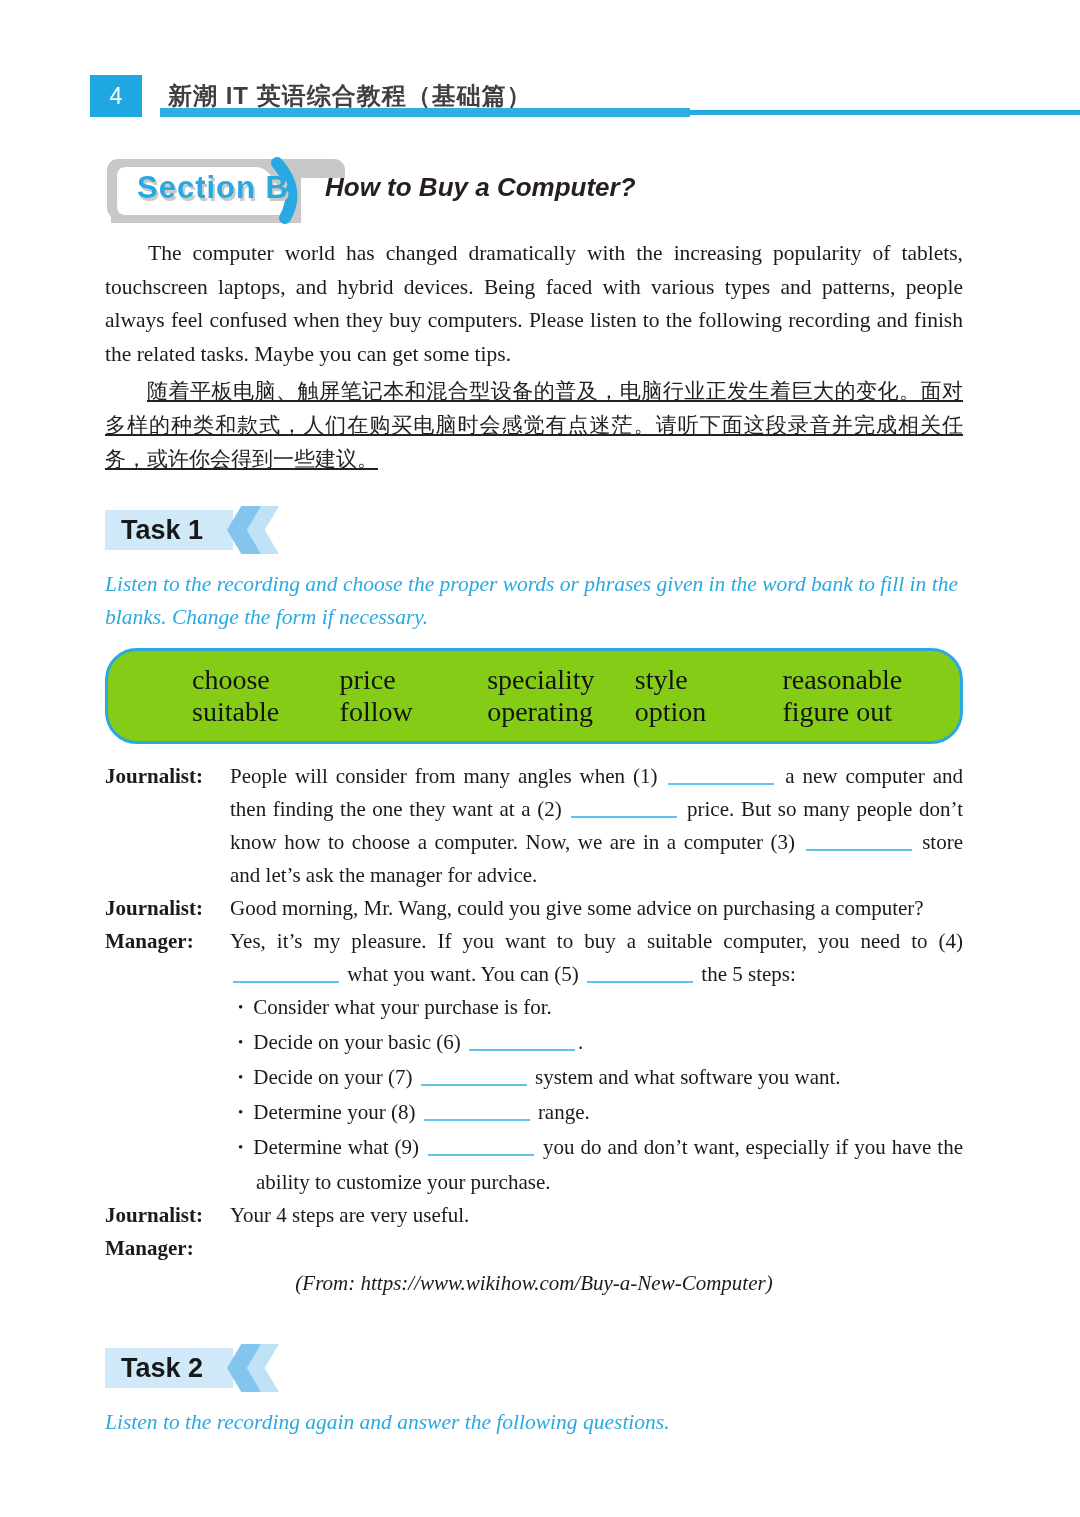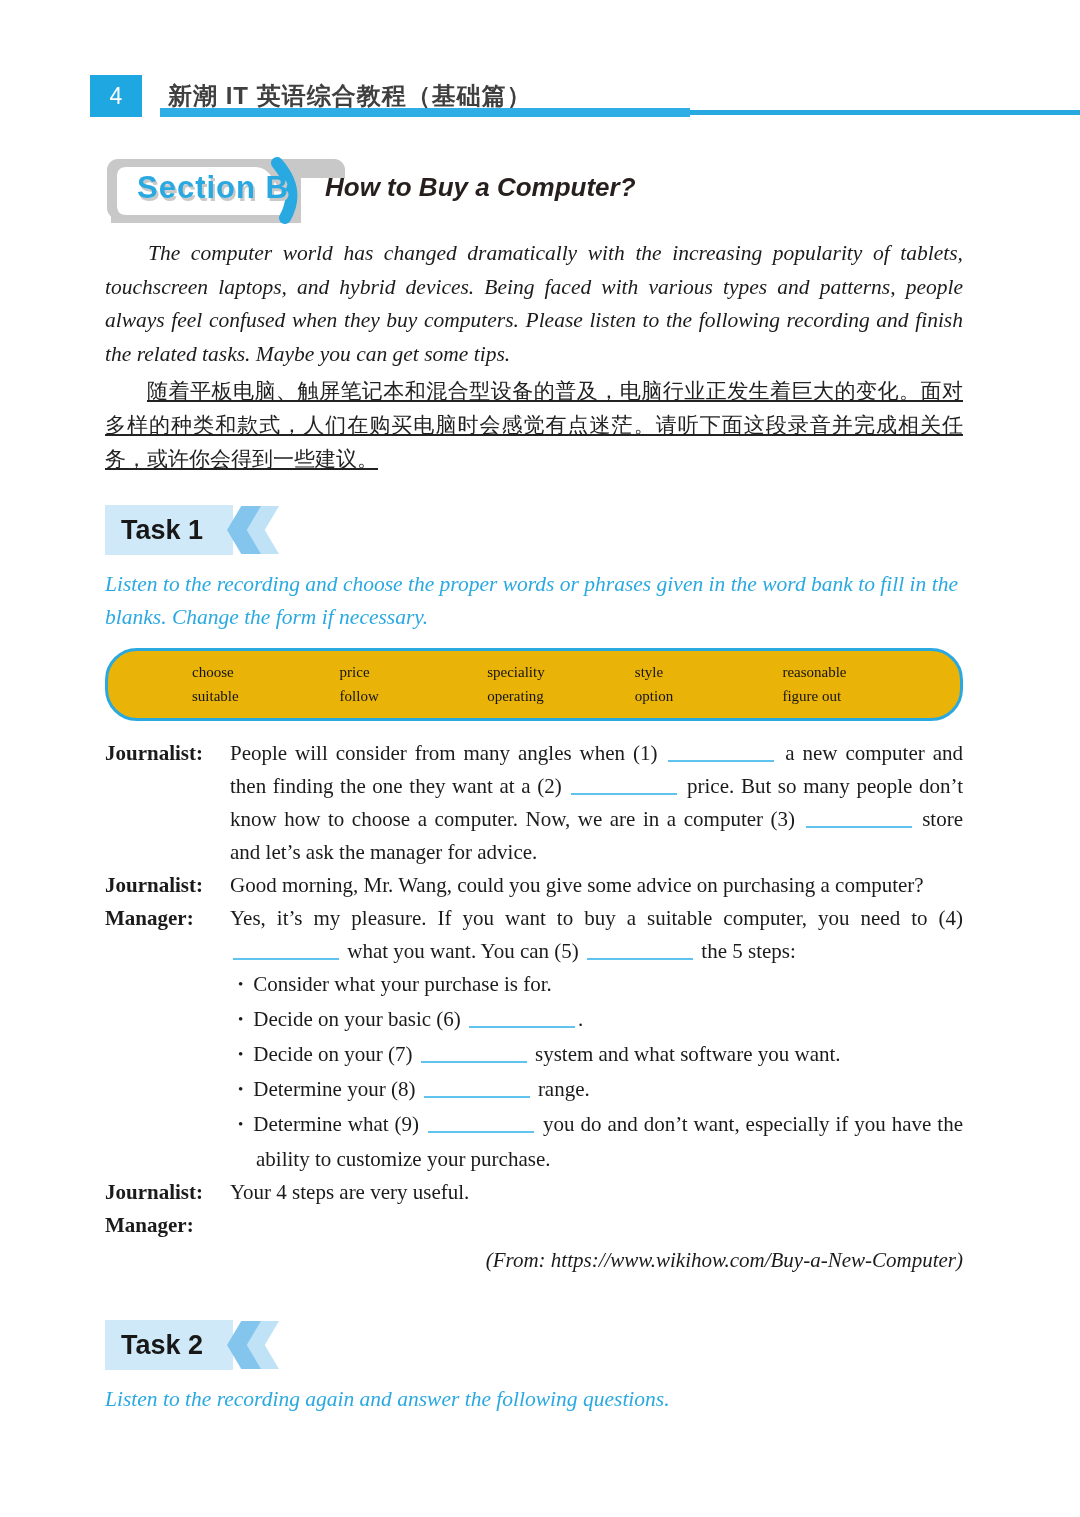--- a/index.html
+++ b/index.html
@@ -17,51 +17,51 @@
   
   .section-header{position:relative;margin:40px 0 0 105px;width:530px;height:70px;}
   .section-header svg{position:absolute;left:0;top:0;}
   .section-badge{position:absolute;left:32px;top:13px;font-family:"Liberation Sans",sans-serif;
                  font-weight:bold;font-size:31px;color:#2aa9e1;letter-spacing:1px;
                  text-shadow:2px 3px 0 #c9c9c9;text-align:right;}
   .section-title{position:absolute;left:220px;top:15px;font-family:"Liberation Sans",sans-serif;
                  font-weight:bold;font-style:italic;font-size:26px;color:#261f1d;white-space:nowrap;}
 
   
-  .intro-en{margin:10px 117px 0 105px;font-size:21.5px;line-height:33.5px;text-align:justify;text-indent:43px;font-style:italic;}
+  .intro-en{margin:10px 117px 0 105px;font-size:21.5px;line-height:33.5px;text-align:justify;text-indent:43px;}
   .intro-zh{margin:3px 117px 0 105px;font-size:21px;line-height:34px;text-align:justify;text-indent:2em;
             font-family:"Liberation Sans",sans-serif;color:#222;text-decoration:underline;}
 
   
   .task-header{margin:30px 0 0 105px;display:flex;align-items:center;height:48px;}
-  .task-box{background:#cfe9f8;height:50px;width:112px;display:flex;align-items:center;padding-left:16px;
+  .task-box{background:#cfe9f8;height:40px;width:112px;display:flex;align-items:center;padding-left:16px;
             font-family:"Liberation Sans",sans-serif;font-weight:bold;font-size:27px;color:#181818;}
   .chev{display:inline-block;width:34px;height:48px;
         clip-path:polygon(42% 0,100% 0,58% 50%,100% 100%,42% 100%,0 50%);}
   .chev1{background:#84c5ee;margin-left:-6px;position:relative;z-index:2;}
   .chev2{background:#c0e2f6;margin-left:-16px;position:relative;z-index:1;}
 
   .instruction{margin:14px 117px 0 105px;font-style:italic;font-size:21.5px;line-height:33px;color:#2aa9e1;}
 
   
-  .word-bank{margin:14px 117px 0 105px;border:3px solid #2aa9e1;border-radius:32px;background:#eab308;
-             display:grid;grid-template-columns:repeat(5,1fr);row-gap:7px;
-             padding:13px 30px 13px 84px;justify-items:start;font-size:15px;color:#141414;}
+  .word-bank{margin:14px 117px 0 105px;border:3px solid #2aa9e1;border-radius:32px;background:#84cc16;
+             display:grid;grid-template-columns:repeat(5,1fr);
+             padding:13px 30px 13px 84px;justify-items:start;font-size:28px;color:#141414;}
 
   
   .dialogue{margin:16px 117px 0 105px;}
   .d-row{display:grid;grid-template-columns:125px 1fr;}
   .d-speaker{font-weight:bold;font-size:21px;line-height:33px;}
   .d-text{font-size:21px;line-height:33px;text-align:justify;}
   .bullets{list-style:none;margin:0;padding:0;}
   .bullets li{padding-left:26px;text-indent:-18px;text-align:justify;font-size:21px;line-height:33px;}
   .bullets li::before{content:"\2022";font-size:15px;padding-right:10px;position:relative;top:-2px;}
   .blank{display:inline-block;width:106px;height:15px;border-bottom:2.5px solid #5fc3ed;
          vertical-align:-2px;margin:0 3px;}
-  .source{margin:2px 117px 0 105px;text-align:right;font-style:italic;font-size:21px;line-height:33px;}
+  .source{margin:2px 117px 0 105px;text-align:center;font-style:italic;font-size:21px;line-height:33px;}
 
   .task2-block{margin-top:44px;}
 </style>
 </head>
 <body>
 
 <div class="book-header">
   <div class="page-num">4</div>
   <div class="book-title">新潮 IT 英语综合教程（基础篇）</div>
   <div class="rule-thick"></div>

